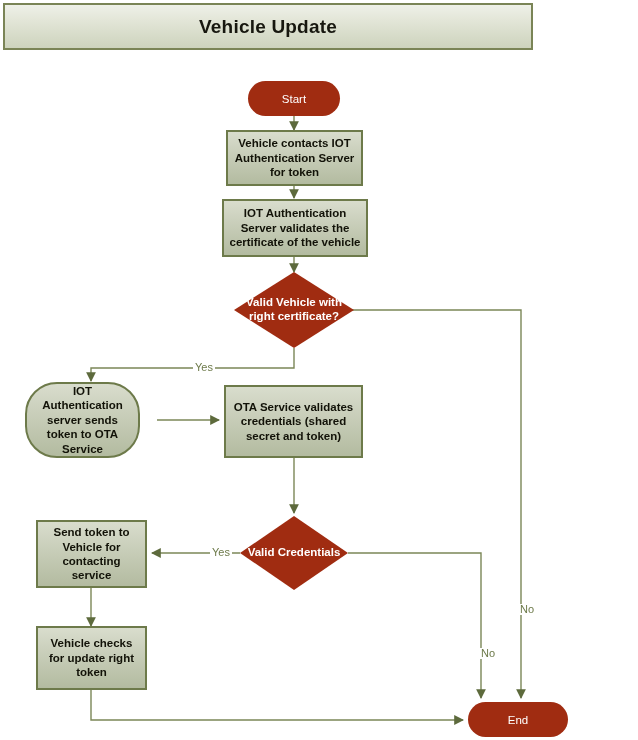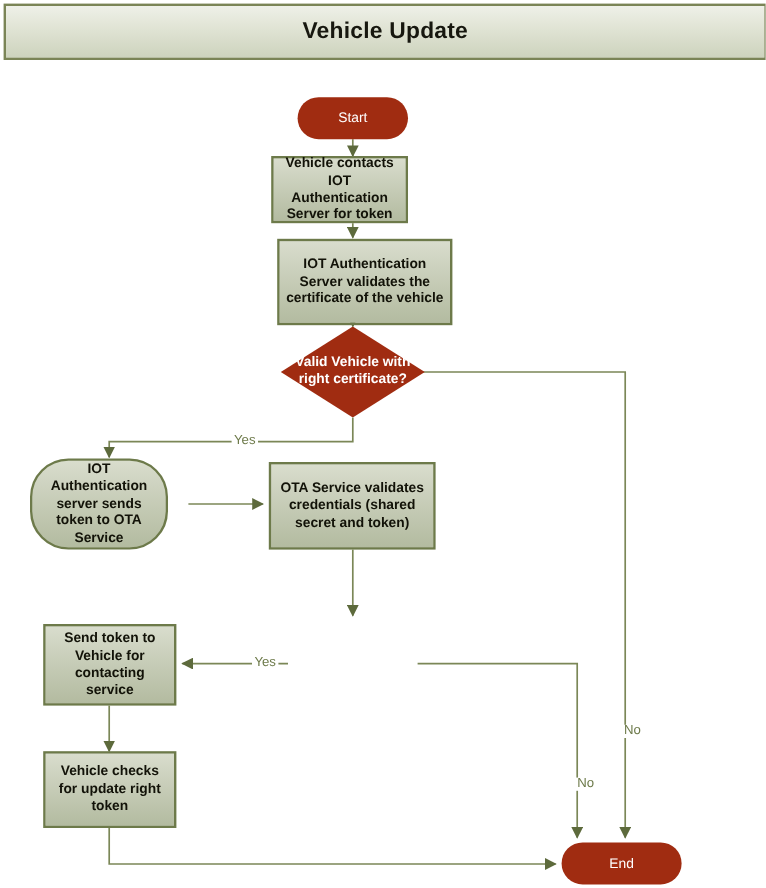--- a/index.html
+++ b/index.html
@@ -18,21 +18,21 @@
     width: 638px;
     height: 740px;
     background: #ffffff;
   }
 
   
   .title-bar {
     position: absolute;
     left: 3px;
     top: 3px;
-    width: 636px;
+    width: 530px;
     height: 47px;
     box-sizing: border-box;
     border: 2px solid #7a8456;
     background: linear-gradient(to bottom, #eef0e8 0%, #e3e6d8 35%, #cdd3bd 100%);
     display: flex;
     align-items: center;
     justify-content: center;
   }
   .title-text {
     font-size: 19px;
@@ -154,43 +154,49 @@
       <path d="M 91 588 L 91 626" marker-end="url(#arrow-green)"></path>
 
       <path d="M 91 690 L 91 720 L 463 720" marker-end="url(#arrow-green)"></path>
     </g>
   </svg>
 
   <div class="node terminator" style="left:248px; top:81px; width:92px; height:35px;">
     <span>Start</span>
   </div>
 
-  <div class="node process" style="left:226px; top:130px; width:114px; height:56px;">
+  <div class="node process" style="left:226px; top:130px; width:137px; height:56px;">
     <span>Vehicle contacts IOT Authentication Server for token</span>
   </div>
 
-  <div class="node process" style="left:231px; top:199px; width:146px; height:72px;text-align:center;">
+  <div class="node process" style="left:222px; top:199px; width:146px; height:58px;text-align:center;">
     <span>IOT Authentication Server validates the certificate of the vehicle</span>
   </div>
 
   <div class="decision-wrap" style="left:234px; top:272px; width:120px; height:76px;">
     <svg class="dia" width="120" height="76" viewBox="0 0 120 76" xmlns="http://www.w3.org/2000/svg">
       <polygon points="60,0 120,38 60,76 0,38" fill="#a02c11"></polygon>
     </svg>
     <div class="decision-label">Valid Vehicle with right certificate?</div>
   </div>
 
   <div class="node process" style="left:25px; top:382px; width:115px; height:76px;border-radius:32px;">
     <span>IOT Authentication server sends token to OTA Service</span>
   </div>
 
   <div class="node process" style="left:224px; top:385px; width:139px; height:73px;">
     <span>OTA Service validates credentials (shared secret and token)</span>
   </div>
 
+  <div class="decision-wrap" style="left:240px; top:516px; width:108px; height:74px;">
+    <svg class="dia" width="108" height="74" viewBox="0 0 108 74" xmlns="http://www.w3.org/2000/svg">
+      <polygon points="54,0 108,37 54,74 0,37" fill="#a02c11"></polygon>
+    </svg>
+    <div class="decision-label">Valid Credentials</div>
+  </div>
 
   <div class="node process" style="left:36px; top:520px; width:111px; height:68px;justify-content:flex-end;">
     <span>Send token to Vehicle for contacting service</span>
   </div>
 
   <div class="node process" style="left:36px; top:626px; width:111px; height:64px;">
     <span>Vehicle checks for update right token</span>
   </div>
 
   <div class="node terminator" style="left:468px; top:702px; width:100px; height:35px;">

